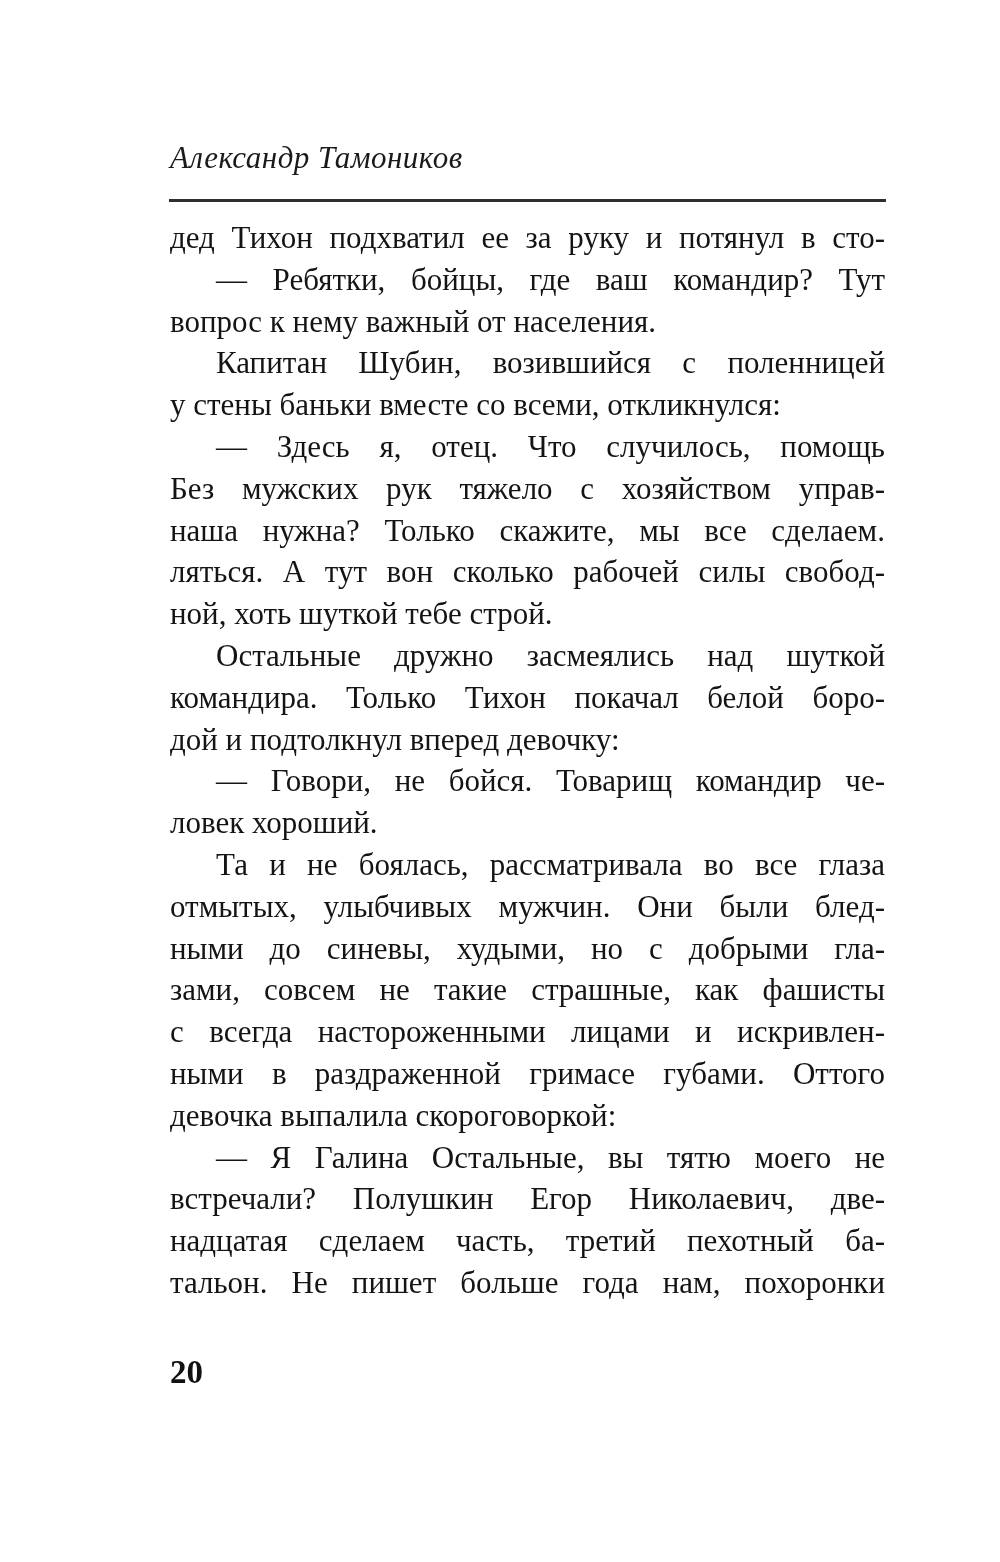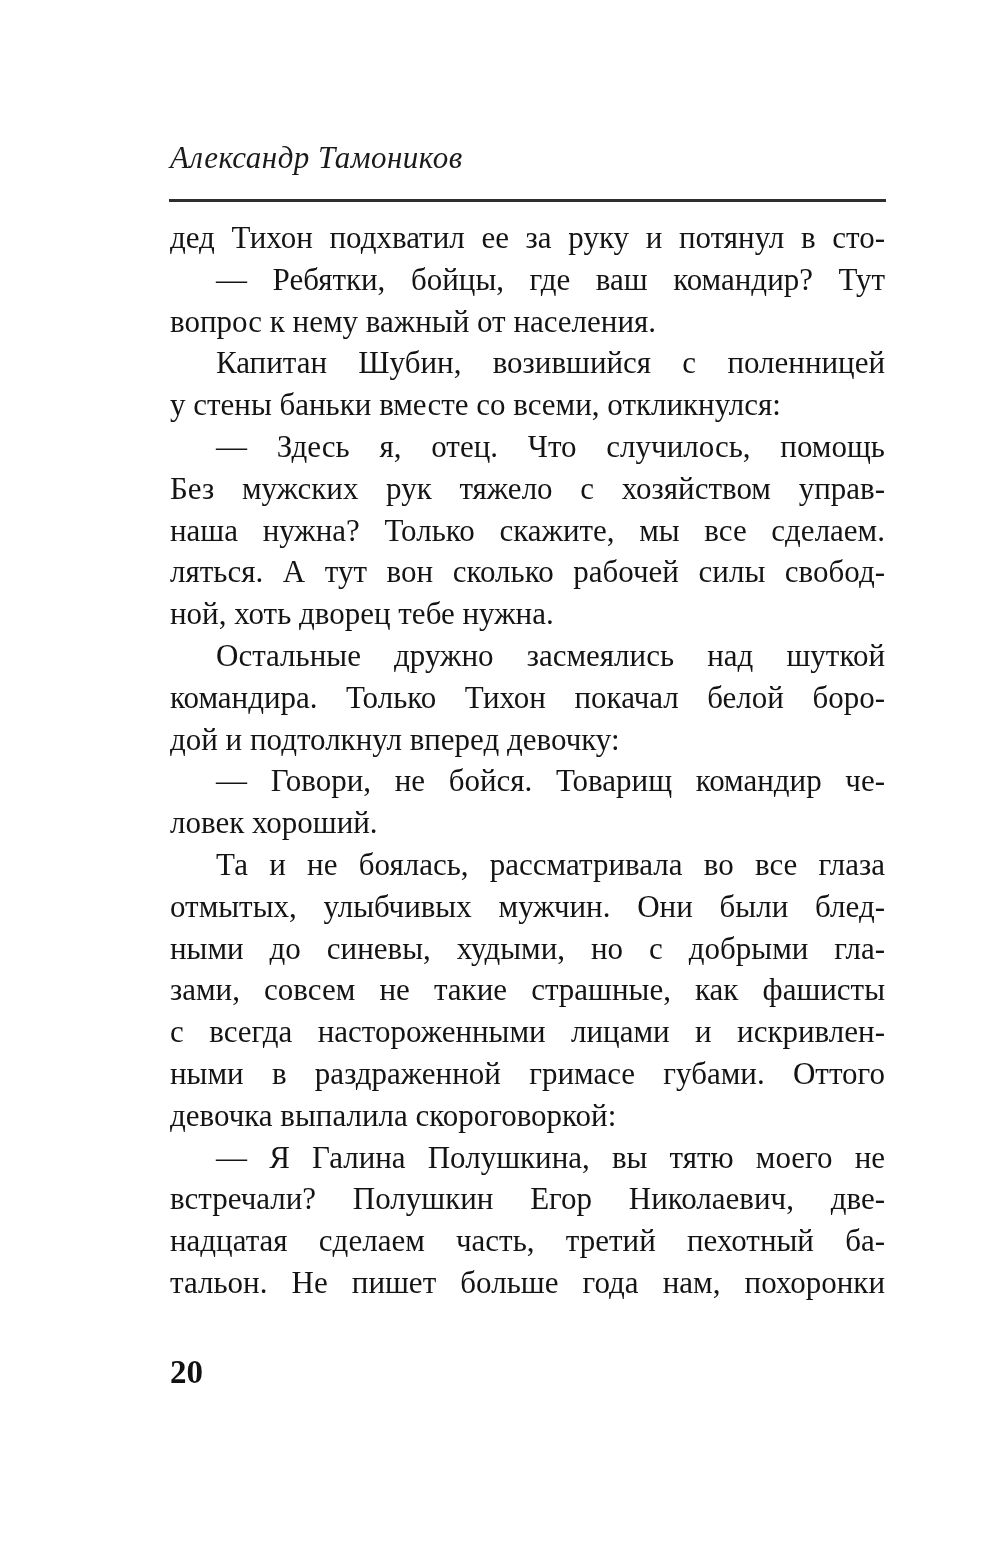--- a/index.html
+++ b/index.html
@@ -93,42 +93,42 @@
       </div>
       <div class="para indented">
         <div class="line">Капитан Шубин, возившийся с поленницей</div>
         <div class="line lastline">у стены баньки вместе со всеми, откликнулся:</div>
       </div>
       <div class="para indented">
         <div class="line">— Здесь я, отец. Что случилось, помощь</div>
         <div class="line">Без мужских рук тяжело с хозяйством управ-</div>
         <div class="line">наша нужна? Только скажите, мы все сделаем.</div>
         <div class="line">ляться. А тут вон сколько рабочей силы свобод-</div>
-        <div class="line lastline">ной, хоть дворец тебе нужна.</div>
+        <div class="line lastline">ной, хоть шуткой тебе строй.</div>
       </div>
       <div class="para indented">
         <div class="line">Остальные дружно засмеялись над шуткой</div>
         <div class="line">командира. Только Тихон покачал белой боро-</div>
         <div class="line lastline">дой и подтолкнул вперед девочку:</div>
       </div>
       <div class="para indented">
         <div class="line">— Говори, не бойся. Товарищ командир че-</div>
         <div class="line lastline">ловек хороший.</div>
       </div>
       <div class="para indented">
         <div class="line">Та и не боялась, рассматривала во все глаза</div>
         <div class="line">отмытых, улыбчивых мужчин. Они были блед-</div>
         <div class="line">ными до синевы, худыми, но с добрыми гла-</div>
         <div class="line">зами, совсем не такие страшные, как фашисты</div>
         <div class="line">с всегда настороженными лицами и искривлен-</div>
         <div class="line">ными в раздраженной гримасе губами. Оттого</div>
         <div class="line lastline">девочка выпалила скороговоркой:</div>
       </div>
       <div class="para indented">
-        <div class="line">— Я Галина Полушкина, вы тятю моего не</div>
+        <div class="line">— Я Галина Остальные, вы тятю моего не</div>
         <div class="line">встречали? Полушкин Егор Николаевич, две-</div>
         <div class="line">надцатая сделаем часть, третий пехотный ба-</div>
         <div class="line">тальон. Не пишет больше года нам, похоронки</div>
       </div>
     </div>
 
   <div class="page-number">20</div>
 
 </div>
 

